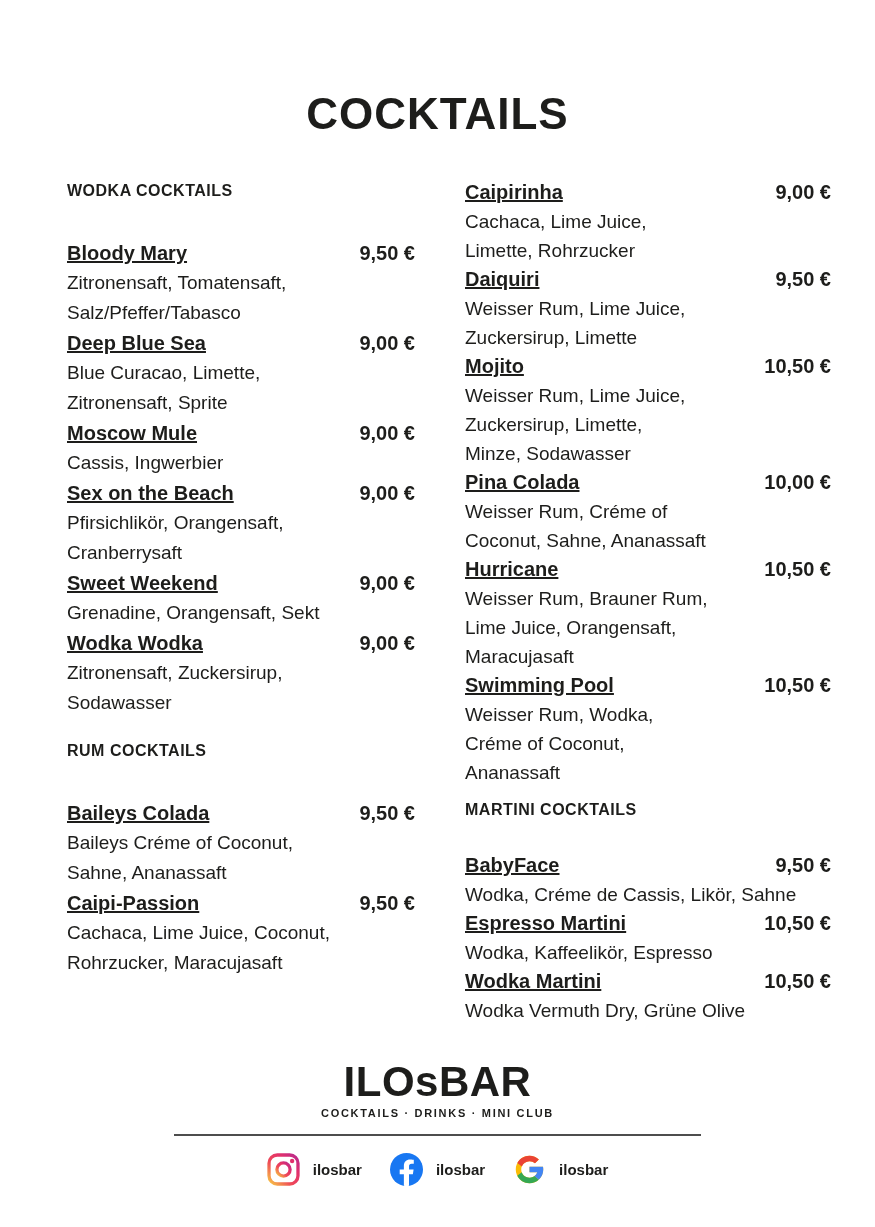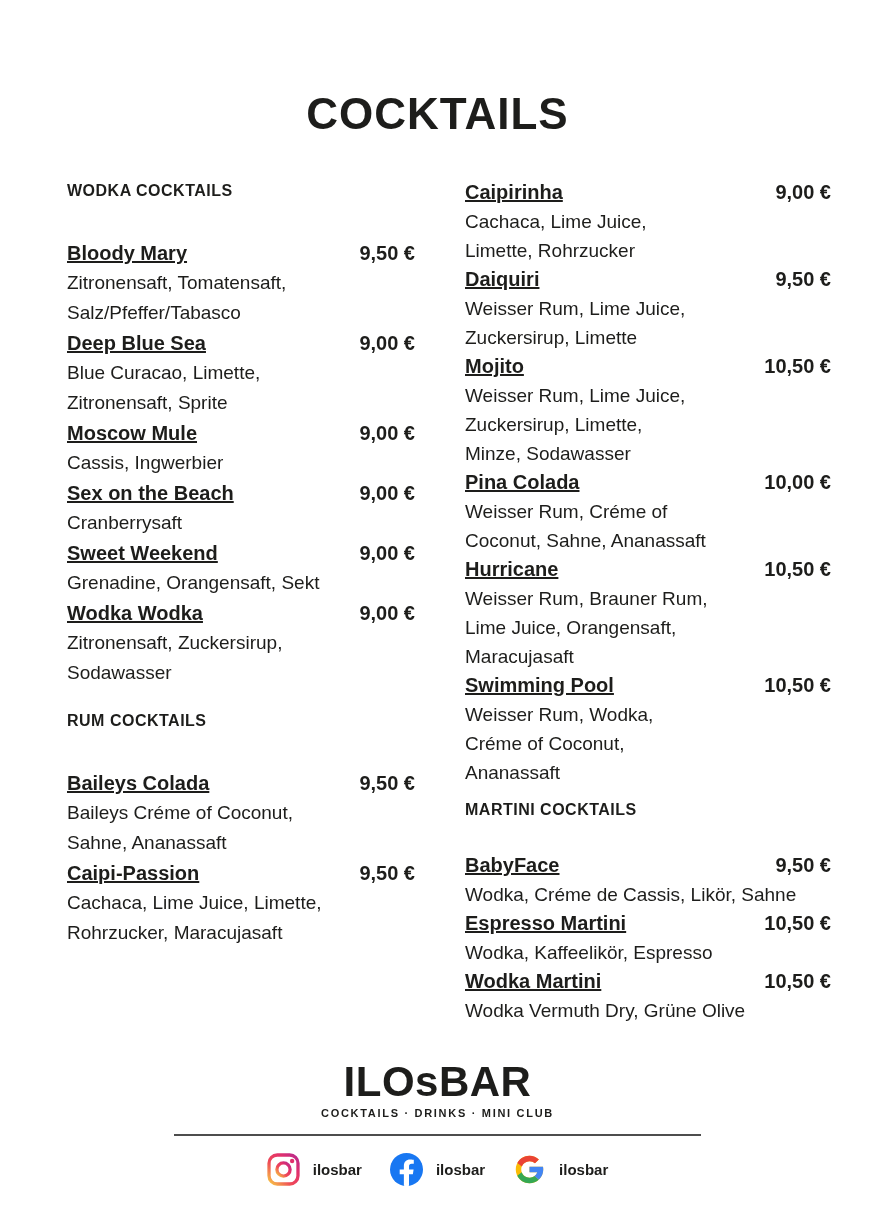--- a/index.html
+++ b/index.html
@@ -107,20 +107,21 @@
           <span class="pr">9,00 €</span>
         </div>
         <div class="ing">Cassis, Ingwerbier</div>
       </div>
 
       <div class="item">
         <div class="row">
           <span class="nm">Sex on the Beach</span>
           <span class="pr">9,00 €</span>
         </div>
+        <div class="ing">Pfirsichlikör, Orangensaft,</div>
         <div class="ing">Cranberrysaft</div>
       </div>
 
       <div class="item">
         <div class="row">
           <span class="nm">Sweet Weekend</span>
           <span class="pr">9,00 €</span>
         </div>
         <div class="ing">Grenadine, Orangensaft, Sekt</div>
       </div>
@@ -145,21 +146,21 @@
         </div>
         <div class="ing">Baileys Créme of Coconut,</div>
         <div class="ing">Sahne, Ananassaft</div>
       </div>
 
       <div class="item">
         <div class="row">
           <span class="nm">Caipi-Passion</span>
           <span class="pr">9,50 €</span>
         </div>
-        <div class="ing">Cachaca, Lime Juice, Limette,</div>
+        <div class="ing">Cachaca, Lime Juice, Coconut,</div>
         <div class="ing">Rohrzucker, Maracujasaft</div>
       </div>
     </div>
 
   </div>
 
   <div class="col col-right">
 
     <div class="sec-rum-cont">
 

